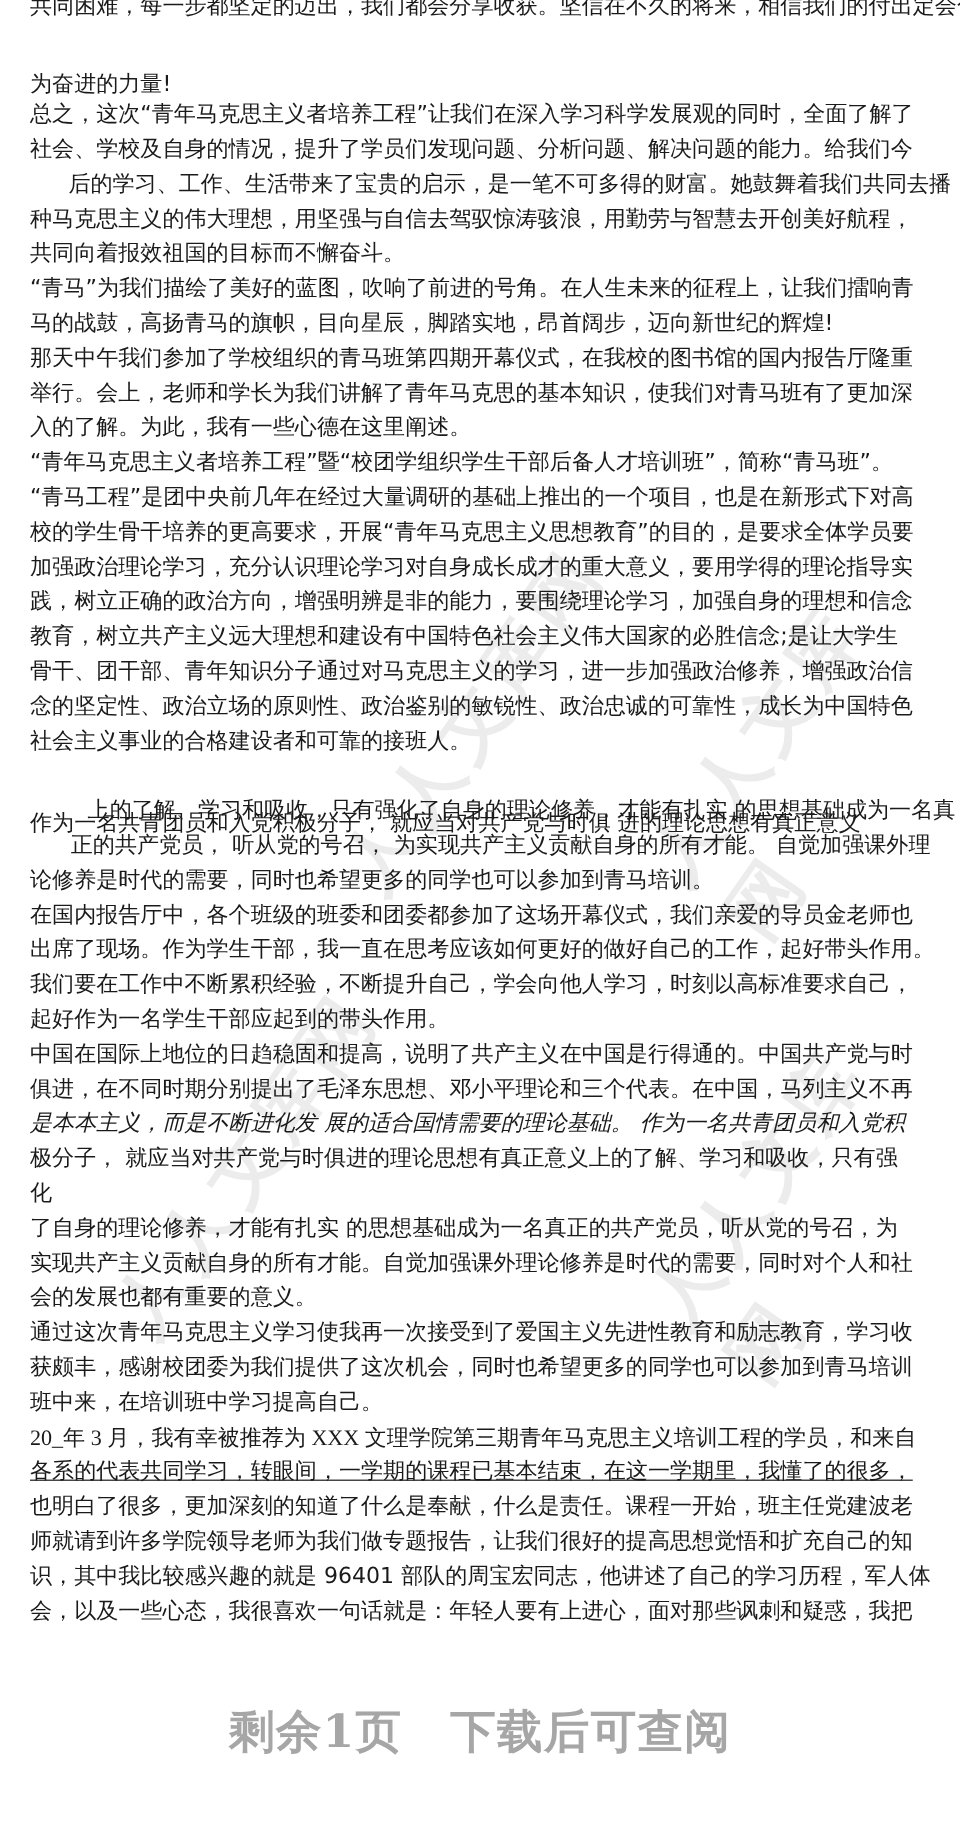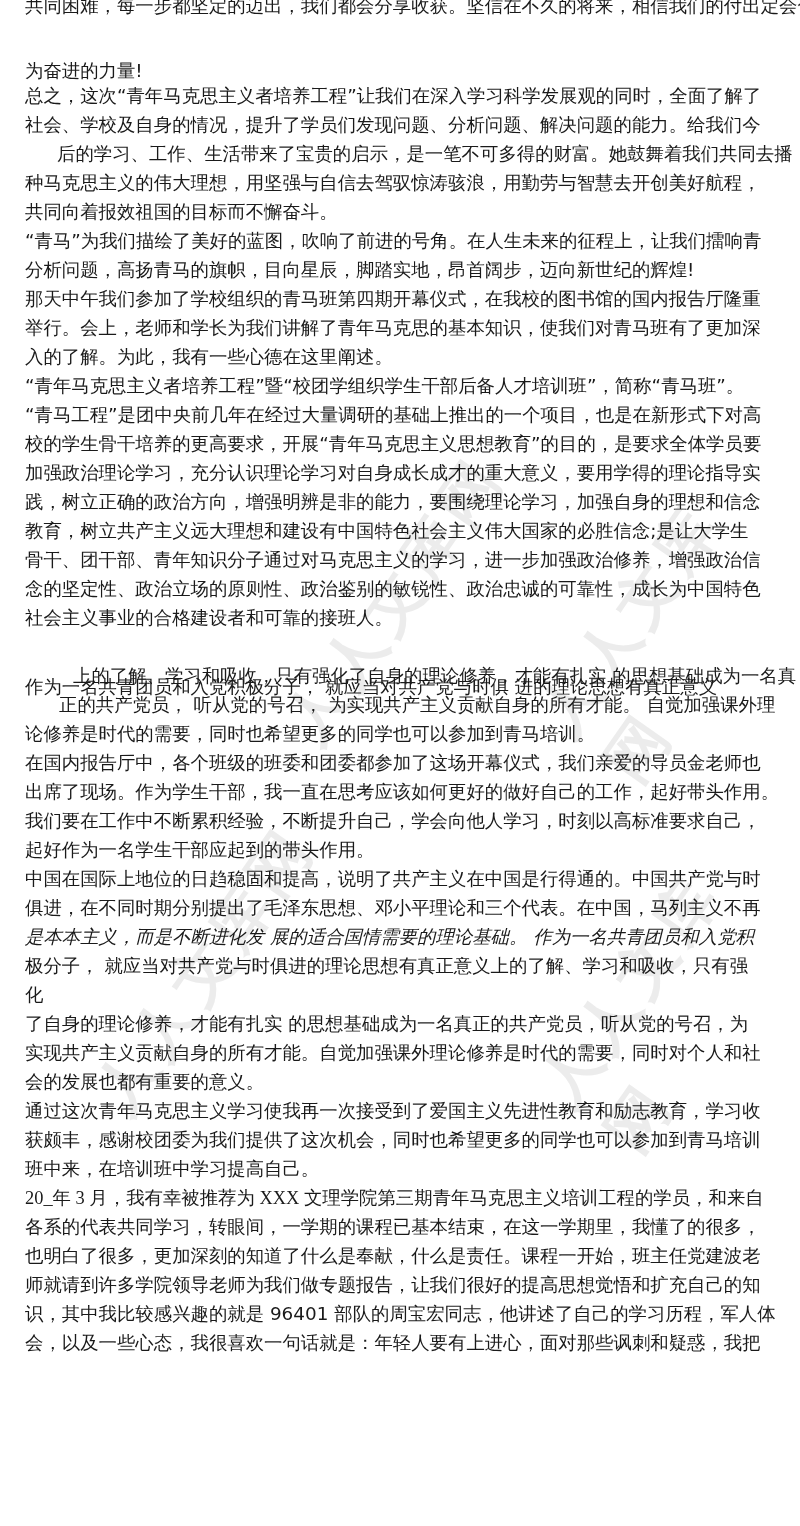--- a/index.html
+++ b/index.html
@@ -38,21 +38,21 @@
 
   <div id="doc-body">
       <div class="line" style="top: -6px;">共同困难，每一步都坚定的迈出，我们都会分享收获。坚信在不久的将来，相信我们的付出定会化</div>
       <div class="line" style="top: 17px; margin-top: 42px;">为奋进的力量!</div>
       <div class="line" style="top: 84px;">总之，这次“青年马克思主义者培养工程”让我们在深入学习科学发展观的同时，全面了解了</div>
       <div class="line" style="top: 113px;">社会、学校及自身的情况，提升了学员们发现问题、分析问题、解决问题的能力。给我们今</div>
       <div class="line" style="top: 142px; margin-left: 32px;">后的学习、工作、生活带来了宝贵的启示，是一笔不可多得的财富。她鼓舞着我们共同去播</div>
       <div class="line" style="top: 171px;">种马克思主义的伟大理想，用坚强与自信去驾驭惊涛骇浪，用勤劳与智慧去开创美好航程，</div>
       <div class="line" style="top: 200px;">共同向着报效祖国的目标而不懈奋斗。</div>
       <div class="line" style="top: 229px;">“青马”为我们描绘了美好的蓝图，吹响了前进的号角。在人生未来的征程上，让我们擂响青</div>
-      <div class="line" style="top: 258px;">分析问题，高扬青马的旗帜，目向星辰，脚踏实地，昂首阔步，迈向新世纪的辉煌!</div>
+      <div class="line" style="top: 258px;">马的战鼓，高扬青马的旗帜，目向星辰，脚踏实地，昂首阔步，迈向新世纪的辉煌!</div>
       <div class="line" style="top: 287px;">那天中午我们参加了学校组织的青马班第四期开幕仪式，在我校的图书馆的国内报告厅隆重</div>
       <div class="line" style="top: 316px;">举行。会上，老师和学长为我们讲解了青年马克思的基本知识，使我们对青马班有了更加深</div>
       <div class="line" style="top: 345px;">入的了解。为此，我有一些心德在这里阐述。</div>
       <div class="line" style="top: 374px;">“青年马克思主义者培养工程”暨“校团学组织学生干部后备人才培训班”，简称“青马班”。</div>
       <div class="line" style="top: 403px;">“青马工程”是团中央前几年在经过大量调研的基础上推出的一个项目，也是在新形式下对高</div>
       <div class="line" style="top: 432px;">校的学生骨干培养的更高要求，开展“青年马克思主义思想教育”的目的，是要求全体学员要</div>
       <div class="line" style="top: 461px;">加强政治理论学习，充分认识理论学习对自身成长成才的重大意义，要用学得的理论指导实</div>
       <div class="line" style="top: 490px;">践，树立正确的政治方向，增强明辨是非的能力，要围绕理论学习，加强自身的理想和信念</div>
       <div class="line" style="top: 519px;">教育，树立共产主义远大理想和建设有中国特色社会主义伟大国家的必胜信念;是让大学生</div>
       <div class="line" style="top: 548px;">骨干、团干部、青年知识分子通过对马克思主义的学习，进一步加强政治修养，增强政治信</div>
@@ -71,20 +71,23 @@
       <div class="line" style="top: 925px; font-style: italic;">是本本主义，而是不断进化发  展的适合国情需要的理论基础。  作为一名共青团员和入党积</div>
       <div class="line" style="top: 954px;">极分子，   就应当对共产党与时俱进的理论思想有真正意义上的了解、学习和吸收，只有强</div>
       <div class="line" style="top: 983px;">化</div>
       <div class="line" style="top: 1012px;">了自身的理论修养，才能有扎实  的思想基础成为一名真正的共产党员，听从党的号召，为</div>
       <div class="line" style="top: 1041px;">实现共产主义贡献自身的所有才能。自觉加强课外理论修养是时代的需要，同时对个人和社</div>
       <div class="line" style="top: 1070px;">会的发展也都有重要的意义。</div>
       <div class="line" style="top: 1099px;">通过这次青年马克思主义学习使我再一次接受到了爱国主义先进性教育和励志教育，学习收</div>
       <div class="line" style="top: 1128px;">获颇丰，感谢校团委为我们提供了这次机会，同时也希望更多的同学也可以参加到青马培训</div>
       <div class="line" style="top: 1157px;">班中来，在培训班中学习提高自己。</div>
       <div class="line" style="top: 1186px; font-family: Liberation Serif, serif;">20_年 3 月，我有幸被推荐为 XXX 文理学院第三期青年马克思主义培训工程的学员，和来自</div>
-      <div class="line" style="top: 1215px;">各系的代表共同学习，转眼间，一学期的课程已基本结束，在这一学期里，我懂了的很多，</div>
+      <div class="line" style="top: 1215px; text-decoration: underline;">各系的代表共同学习，转眼间，一学期的课程已基本结束，在这一学期里，我懂了的很多，</div>
       <div class="line" style="top: 1244px;">也明白了很多，更加深刻的知道了什么是奉献，什么是责任。课程一开始，班主任党建波老</div>
       <div class="line" style="top: 1273px;">师就请到许多学院领导老师为我们做专题报告，让我们很好的提高思想觉悟和扩充自己的知</div>
       <div class="line" style="top: 1302px;">识，其中我比较感兴趣的就是 96401 部队的周宝宏同志，他讲述了自己的学习历程，军人体</div>
       <div class="line" style="top: 1331px;">会，以及一些心态，我很喜欢一句话就是：年轻人要有上进心，面对那些讽刺和疑惑，我把</div>
     </div>
 
+  <div class="footer-banner">
+    <span>剩余1页</span><span class="gap"></span><span>下载后可查阅</span>
+  </div>
 </div>
 
 </body></html>

